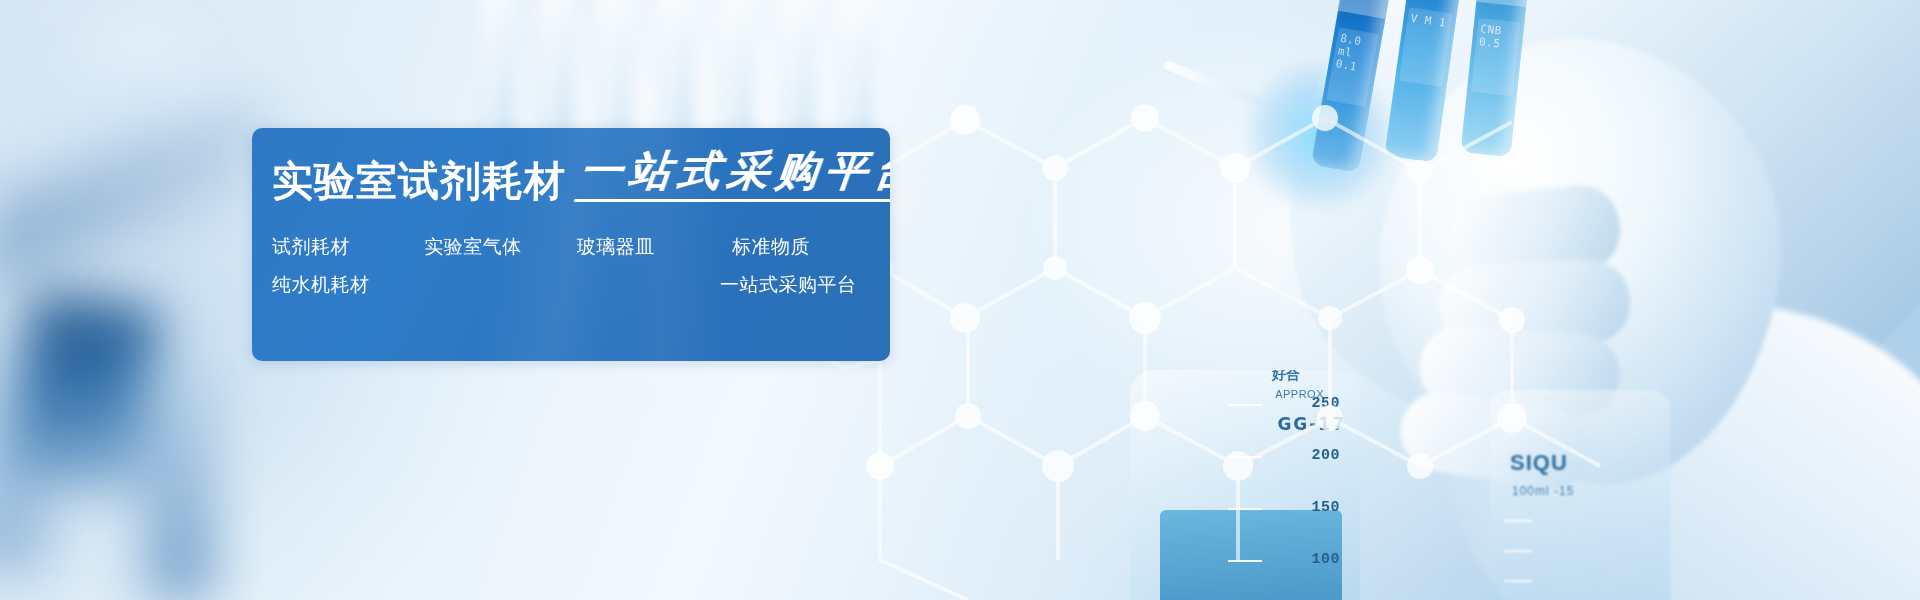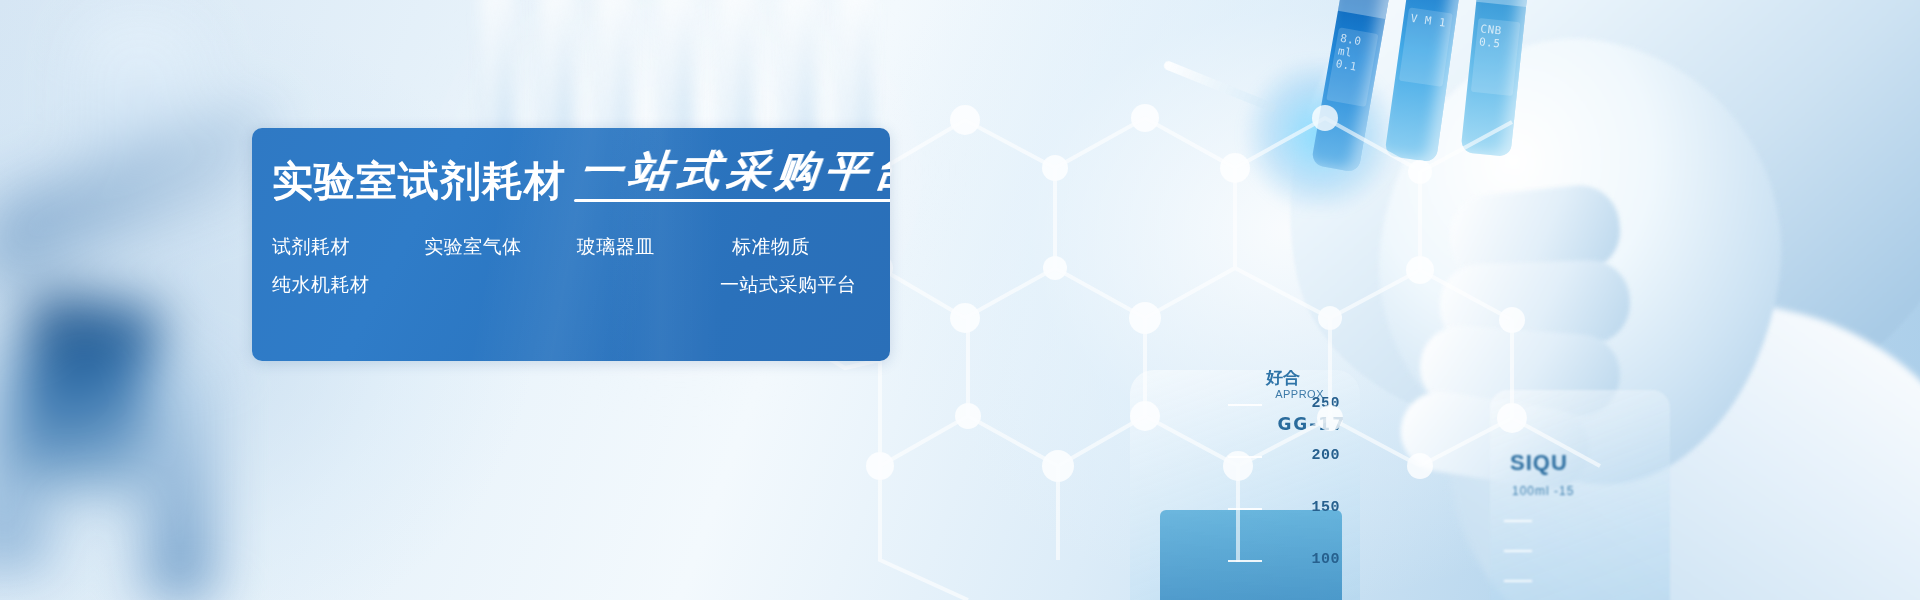--- a/index.html
+++ b/index.html
@@ -153,21 +153,21 @@
   .grad-tick { position: absolute; right: 84px; width: 34px; height: 2px; background: rgba(255,255,255,.9); }
   .grad-num { position: absolute; right: 6px; transform: translateY(-9px);
               color: #27608e; font-size: 15px; font-weight: bold; letter-spacing: .5px;
               font-family: Liberation Mono, monospace; }
   .flask-brand {
     position: absolute; right: 14px; top: 44px;
     color: #2a6b9c; font-size: 17px; font-weight: bold; letter-spacing: 2px;
     font-family: "DejaVu Sans", sans-serif;
   }
   .flask-approx { position: absolute; right: 36px; top: 18px; color: #3d7aa8; font-size: 11px; letter-spacing: .5px; }
-  .flask-logo { position: absolute; right: 60px; top: -4px; color: #2f74a8; font-size: 17px; font-weight: bold; }
+  .flask-logo { position: absolute; right: 60px; top: -4px; color: #2f74a8; font-size: 14px; font-weight: bold; }
 
   
   .cylinder {
     position: absolute; right: 250px; bottom: -40px;
     width: 180px; height: 250px;
     background: linear-gradient(160deg, rgba(255,255,255,.5), rgba(190,222,244,.42) 60%, rgba(150,200,232,.4));
     border-radius: 18px 18px 10px 10px;
     filter: blur(.8px); overflow: hidden;
   }
   .cyl-brand { position: absolute; left: 20px; top: 60px; color: #2b6d9f; font-size: 22px; font-weight: bold; letter-spacing: 1px; }

